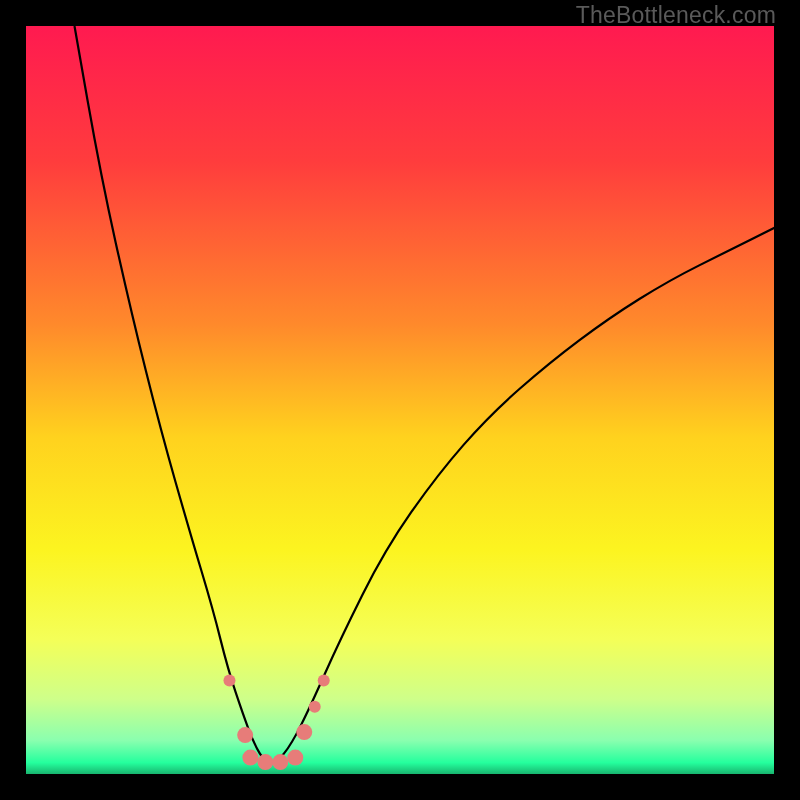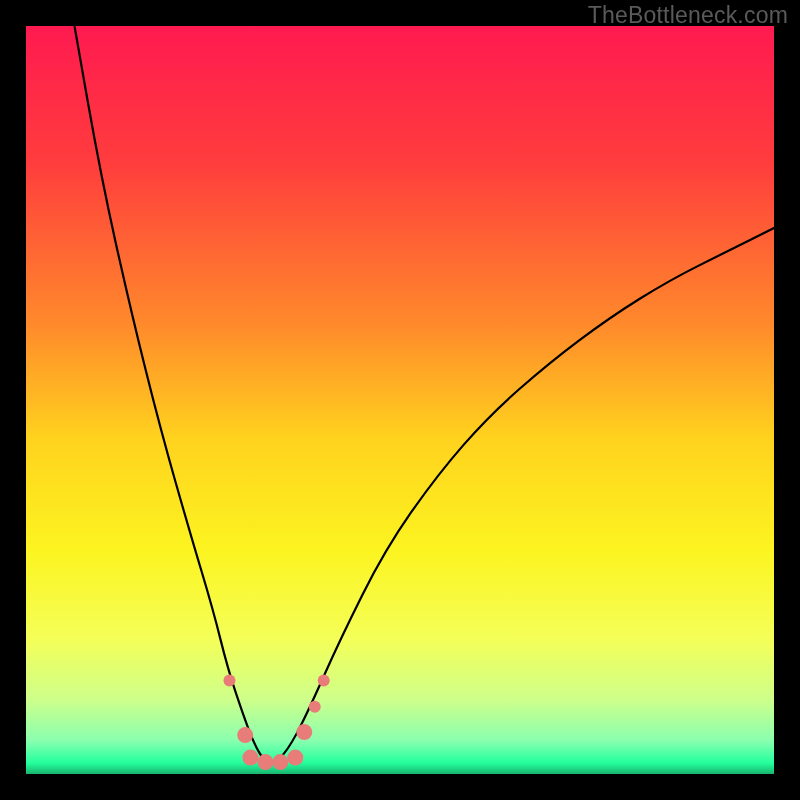--- a/index.html
+++ b/index.html
@@ -21,21 +21,21 @@
     position: absolute;
     top: 26px;
     left: 26px;
     width: 748px;
     height: 748px;
     overflow: hidden;
   }
   .attribution {
     position: absolute;
     top: 2px;
-    right: 12px;
+    right: 24px;
     color: #5a5a5a;
     font-size: 23px;
     font-weight: 400;
     letter-spacing: 0.2px;
     margin-left: 41px;
   }
   svg { display:block; }
 </style>
 </head>
 <body>

